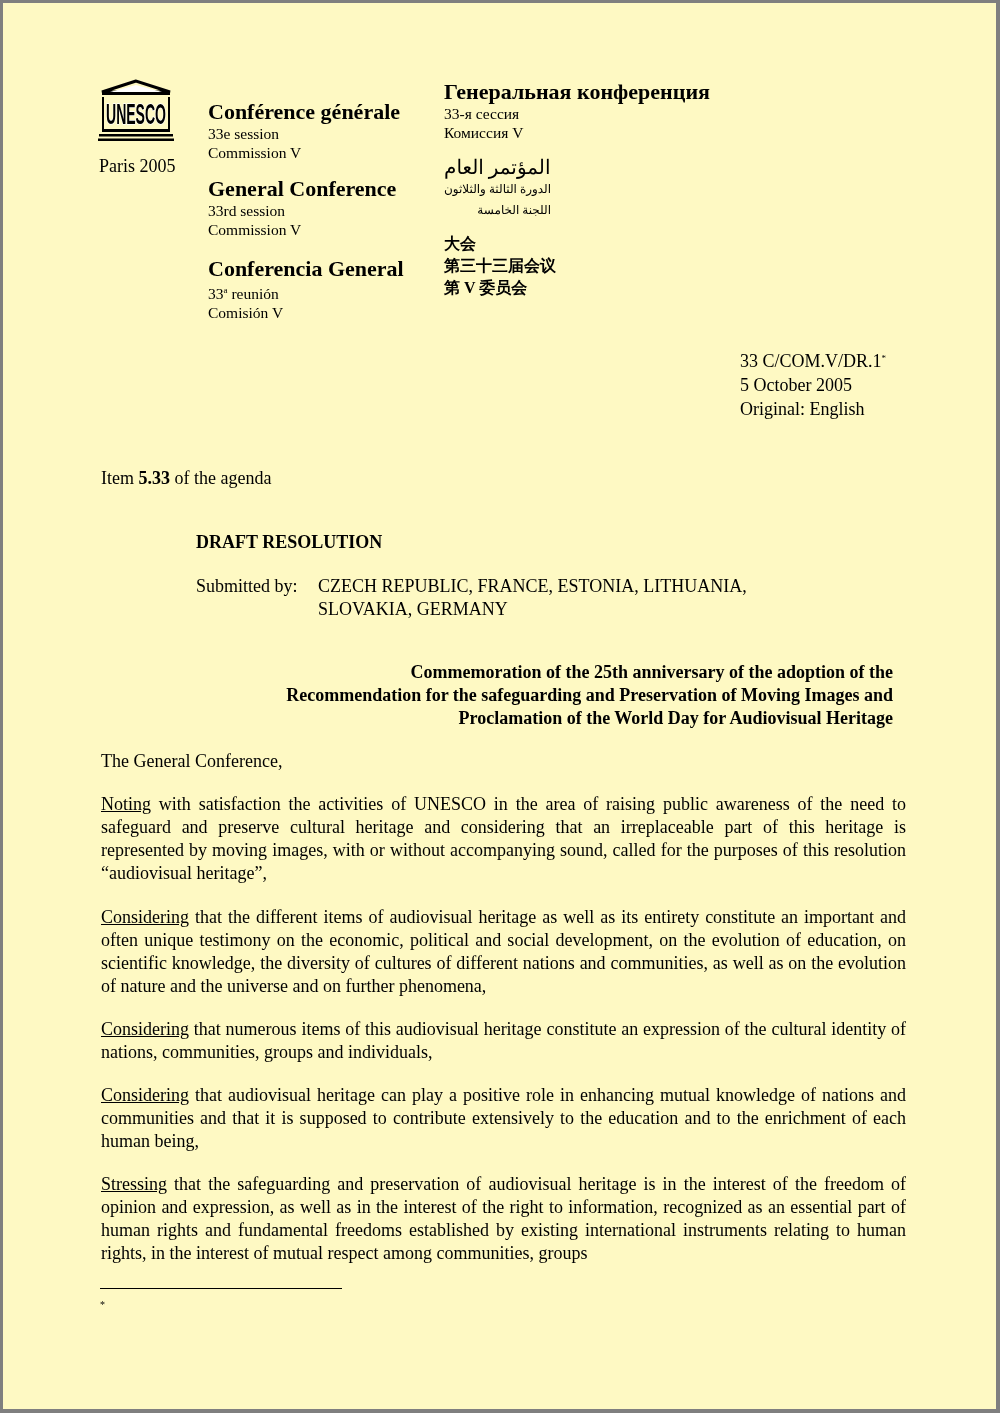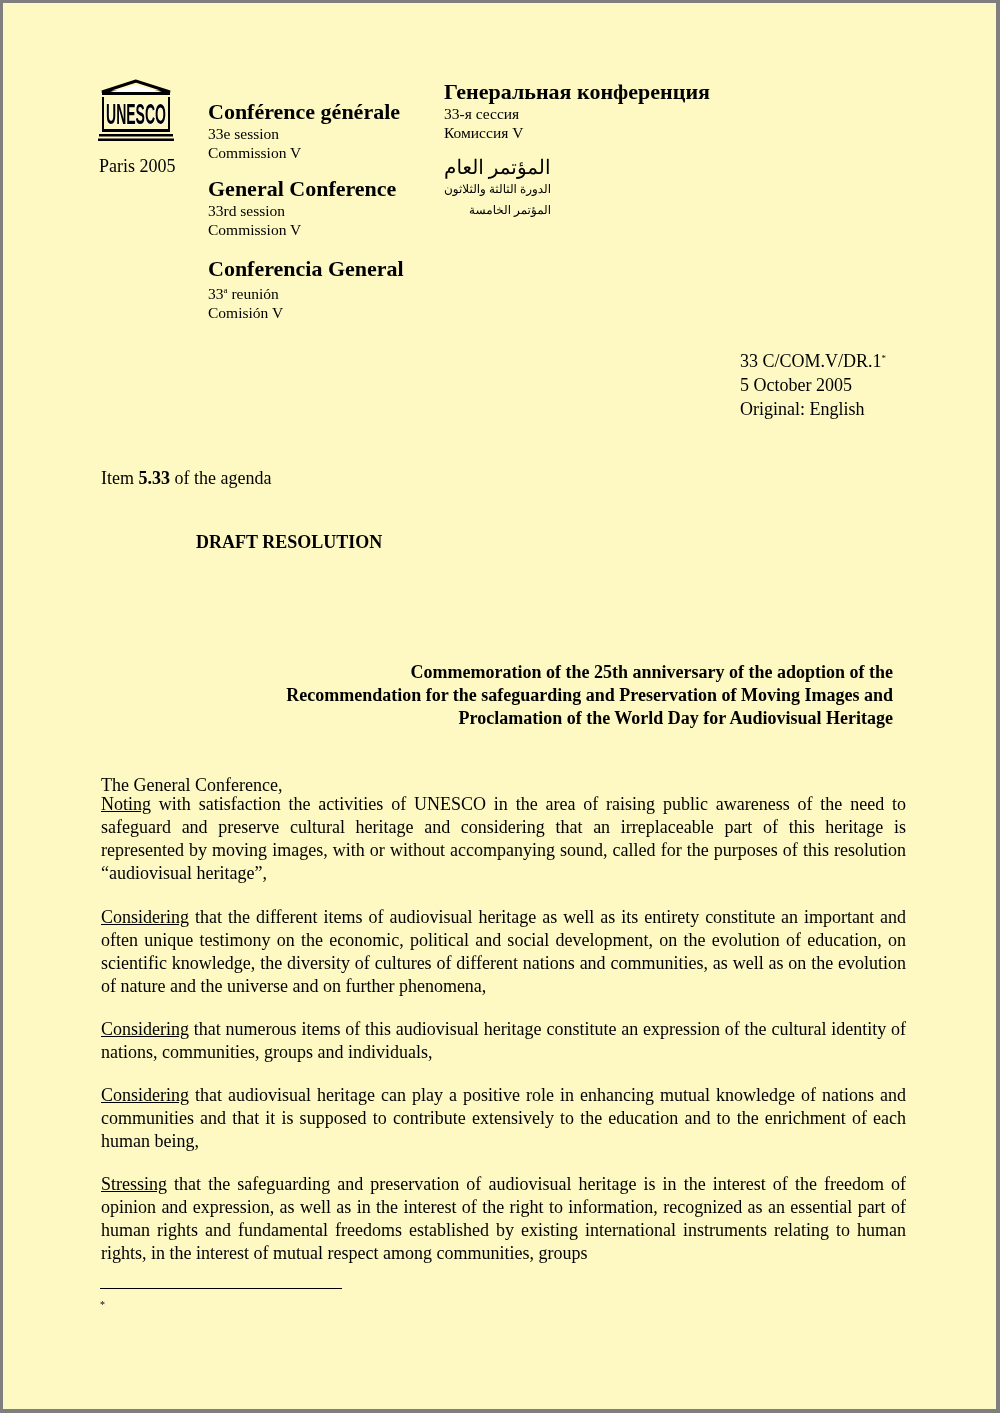--- a/index.html
+++ b/index.html
@@ -77,42 +77,50 @@
   </div>
 
   <div class="abs col2" style="top:77px;">
     <div class="conf-title">Генеральная конференция</div>
     <div class="conf-sub">33-я сессия</div>
     <div class="conf-sub">Комиссия V</div>
   </div>
   <div class="abs col2" style="top:152px;">
     <div class="arabic-title">المؤتمر العام</div>
     <div class="arabic-sub">الدورة الثالثة والثلاثون</div>
-    <div class="arabic-sub">المؤتمر الخامسة</div>
+    <div class="arabic-sub">اللجنة الخامسة</div>
+  </div>
+  <div class="abs col2" style="top:230px;">
+    <div class="cjk">大会</div>
+    <div class="cjk">第三十三届会议</div>
+    <div class="cjk">第 V 委员会</div>
   </div>
 
 
   <div class="abs ref">
     <div><span>33 C/COM.V/DR.1</span><sup>*</sup></div>
     <div>5 October 2005</div>
     <div>Original: English</div>
   </div>
 
   <div class="abs agenda"><span>Item </span><b>5.33</b><span> of the agenda</span></div>
 
   <div class="abs draft">DRAFT RESOLUTION</div>
 
+  <div class="abs submitted">
+    <span class="lbl">Submitted by:</span><span class="val">CZECH REPUBLIC, FRANCE, ESTONIA, LITHUANIA, SLOVAKIA, GERMANY</span>
+  </div>
 
   <div class="abs res-title">
     <div>Commemoration of the 25th anniversary of the adoption of the</div>
     <div>Recommendation for the safeguarding and Preservation of Moving Images and</div>
     <div>Proclamation of the World Day for Audiovisual Heritage</div>
   </div>
 
-  <div class="abs body-text" style="top:747px;margin-top:24px;">The General Conference,</div>
+  <div class="abs body-text" style="top:747px;">The General Conference,</div>
 
   <div class="abs body-text" style="top:790px;"><span class="u">Noting</span><span> with satisfaction the activities of UNESCO in the area of raising public awareness of the need to safeguard and preserve cultural heritage and considering that an irreplaceable part of this heritage is represented by moving images, with or without accompanying sound, called for the purposes of this resolution “audiovisual heritage”,</span></div>
 
   <div class="abs body-text" style="top:903px;"><span class="u">Considering</span><span> that the different items of audiovisual heritage as well as its entirety constitute an important and often unique testimony on the economic, political and social development, on the evolution of education, on scientific knowledge, the diversity of cultures of different nations and communities, as well as on the evolution of nature and the universe and on further phenomena,</span></div>
 
   <div class="abs body-text" style="top:1015px;"><span class="u">Considering</span><span> that numerous items of this audiovisual heritage constitute an expression of the cultural identity of nations, communities, groups and individuals,</span></div>
 
   <div class="abs body-text" style="top:1081px;"><span class="u">Considering</span><span> that audiovisual heritage can play a positive role in enhancing mutual knowledge of nations and communities and that it is supposed to contribute extensively to the education and to the enrichment of each human being,</span></div>
 
   <div class="abs body-text" style="top:1170px;"><span class="u">Stressing</span><span> that the safeguarding and preservation of audiovisual heritage is in the interest of the freedom of opinion and expression, as well as in the interest of the right to information, recognized as an essential part of human rights and fundamental freedoms established by existing international instruments relating to human rights, in the interest of mutual respect among communities, groups</span></div>

